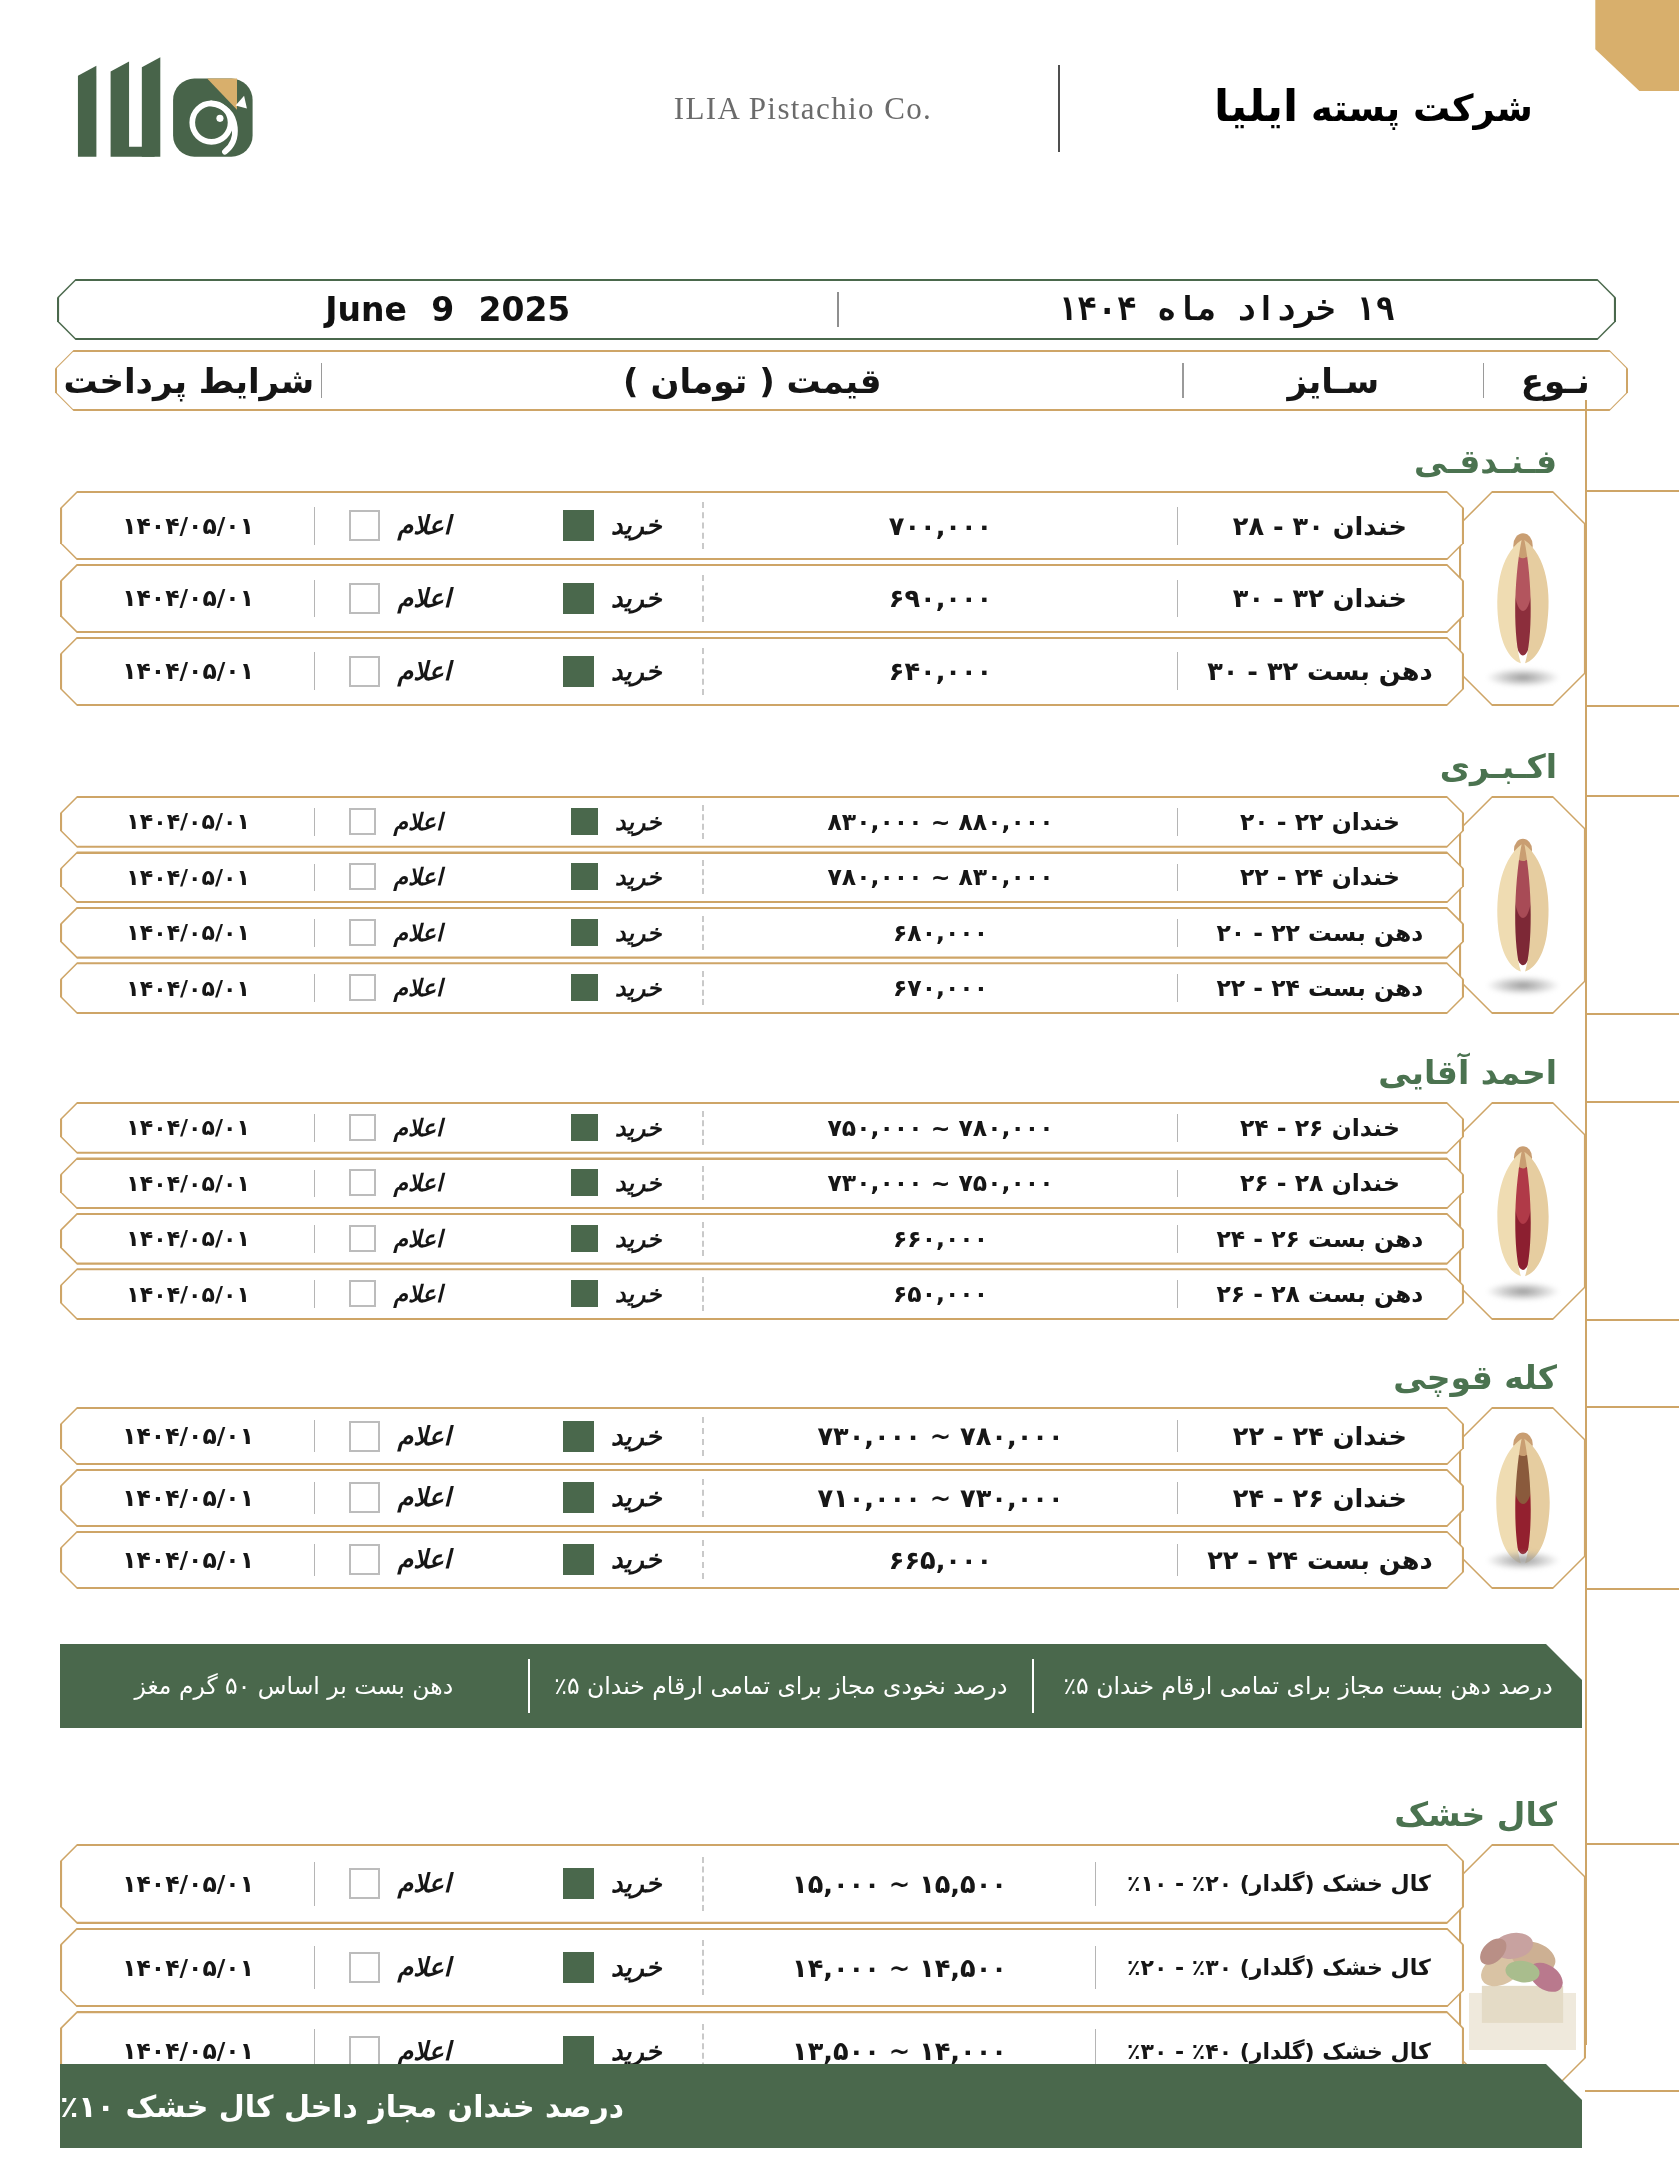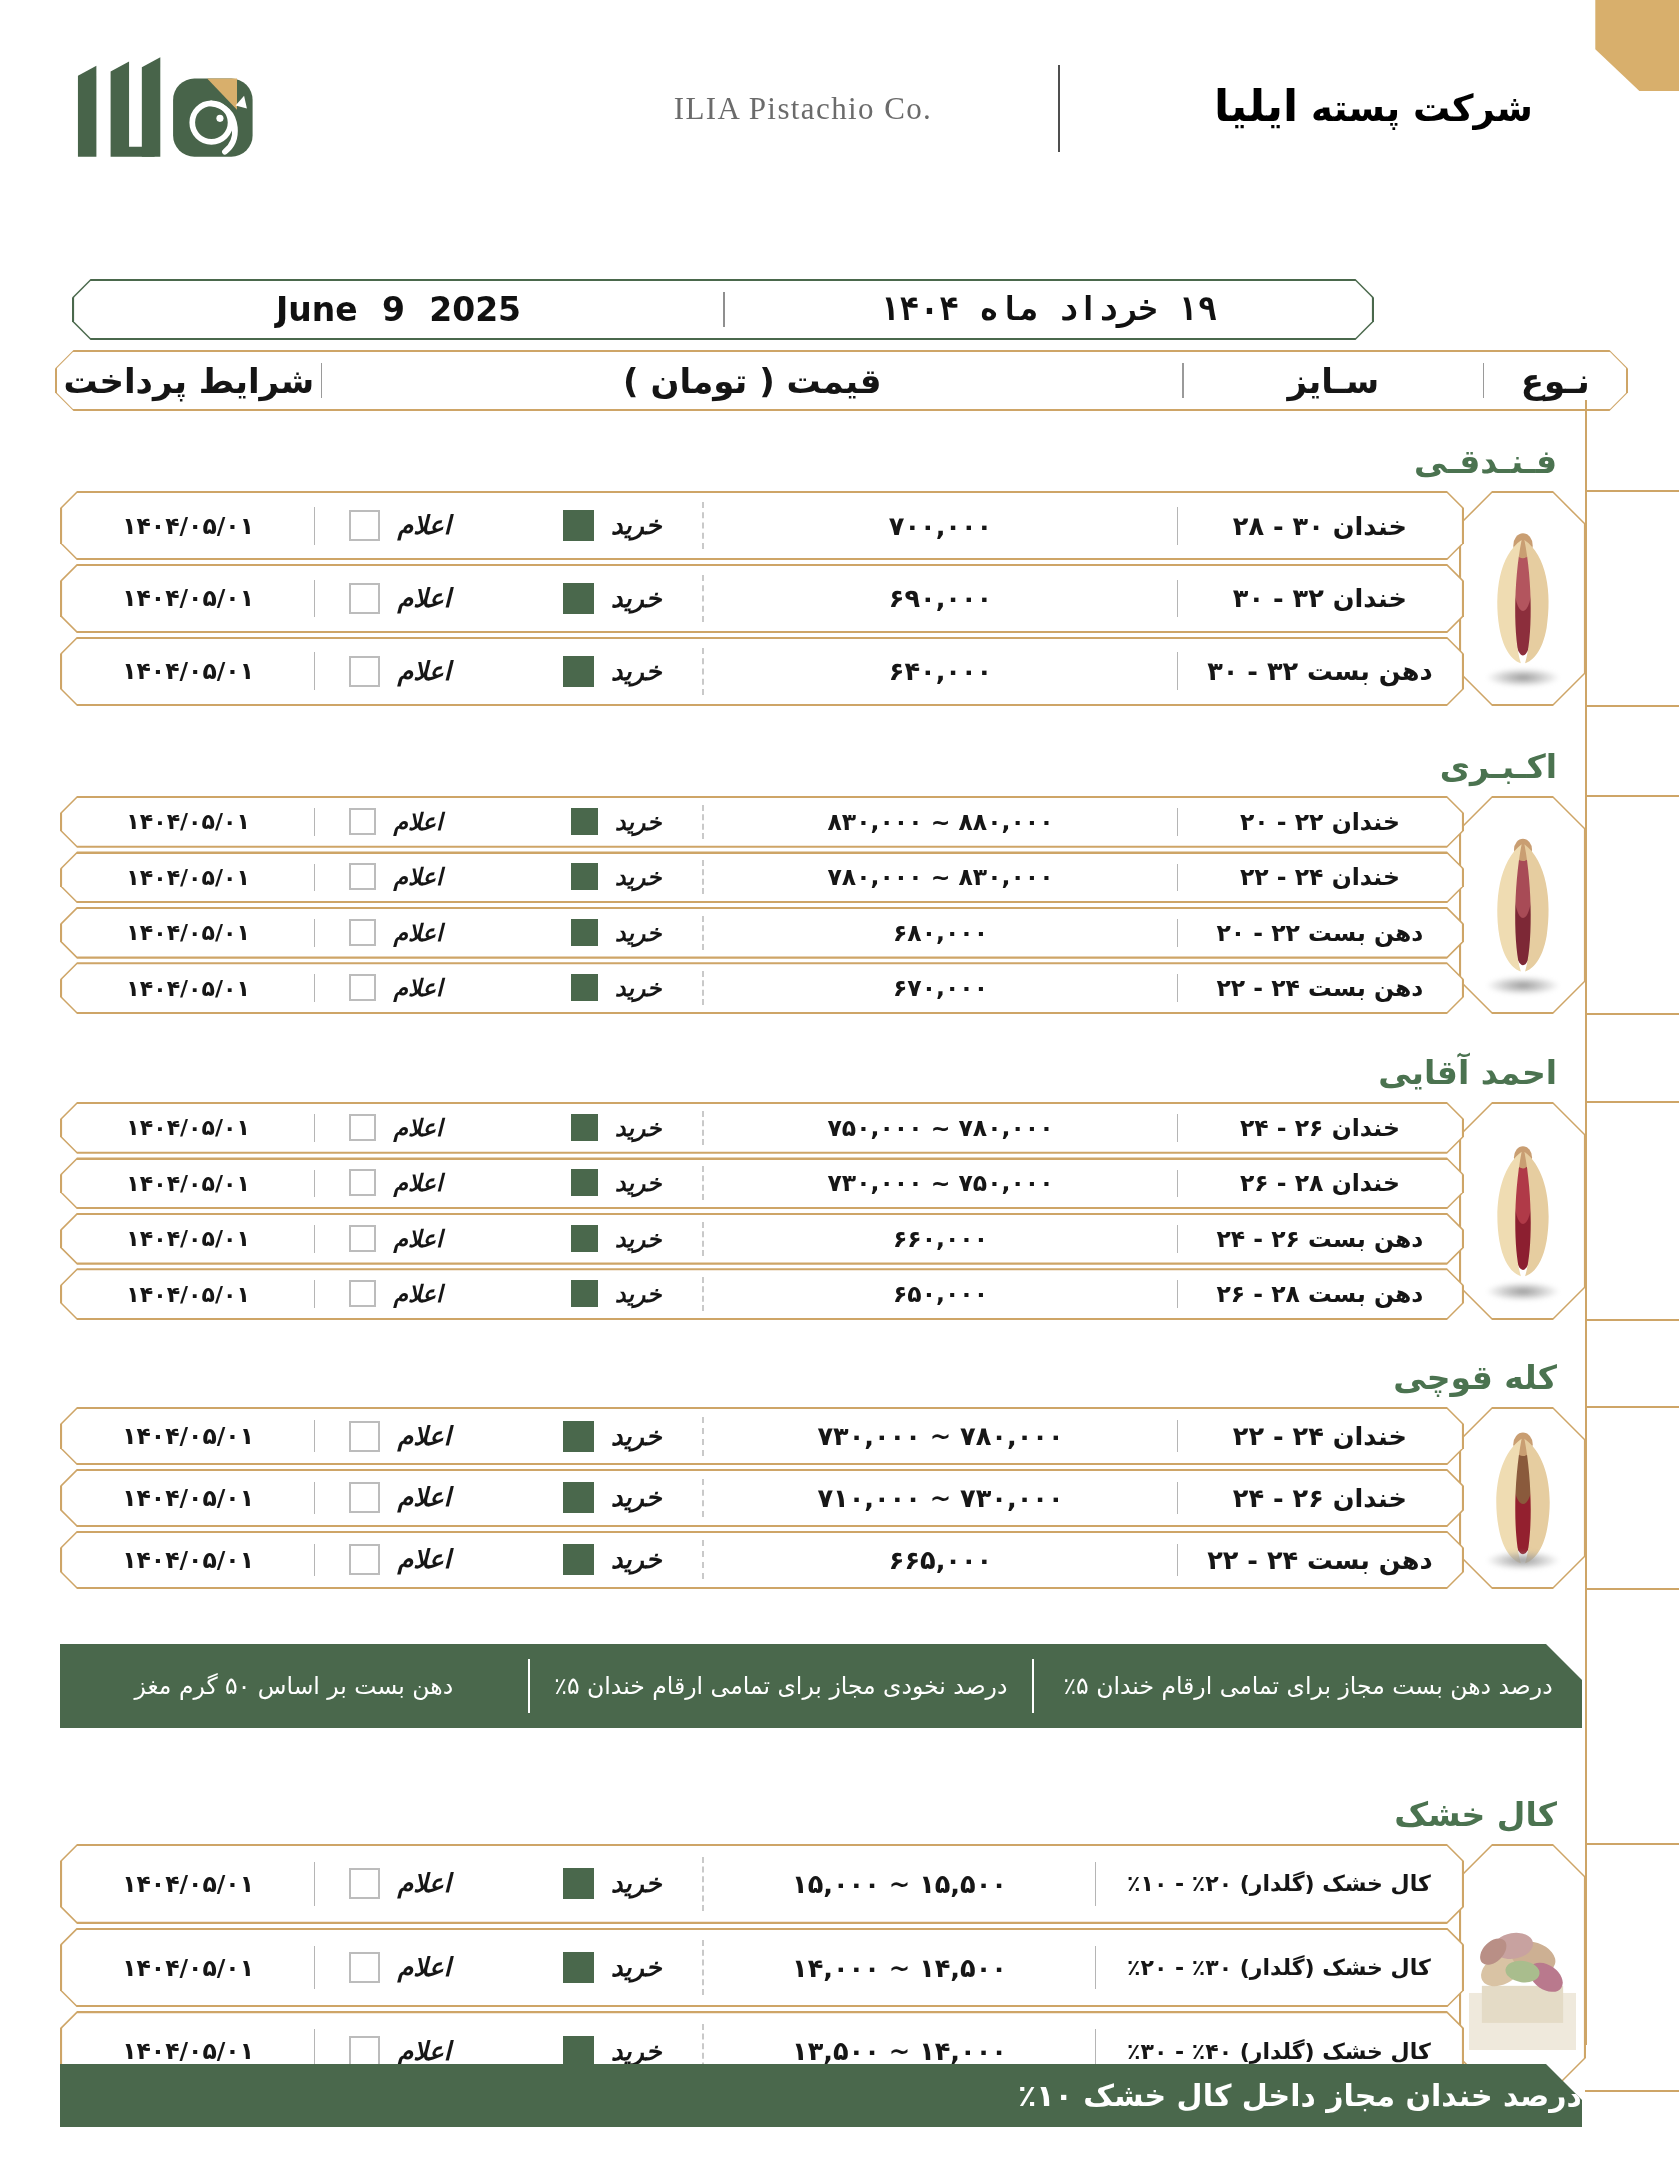--- a/index.html
+++ b/index.html
@@ -17,21 +17,21 @@
   .corner-hex{position:absolute;right:0;top:0;width:90px;height:91px;background:#d8af6c;
     clip-path:polygon(7% 0,100% 0,100% 100%,56% 100%,7% 54%);}
 
   
   .title-banner{position:absolute;left:60px;top:188px;width:1532px;height:71px;background:#4a684c;
     clip-path:polygon(0 0,100% 0,calc(100% - 21.3px) 100%,21.3px 100%);
     display:flex;align-items:center;justify-content:center;}
   .title-banner span{color:#ffffff;font-size:40px;font-weight:700;direction:rtl;}
 
   
-  .date-bar{position:absolute;left:72px;top:279px;width:1302px;height:61px;background:#4a684c;
+  .date-bar{position:absolute;left:57px;top:279px;width:1559px;height:61px;background:#4a684c;
     clip-path:polygon(18.5px 0,calc(100% - 18.5px) 0,100% 18.5px,100% calc(100% - 18.5px),calc(100% - 18.5px) 100%,18.5px 100%,0 calc(100% - 18.5px),0 18.5px);}
   .date-bar-inner{position:absolute;inset:2.1px;background:#fff;display:flex;align-items:center;
     clip-path:polygon(16.4px 0,calc(100% - 16.4px) 0,100% 16.4px,100% calc(100% - 16.4px),calc(100% - 16.4px) 100%,16.4px 100%,0 calc(100% - 16.4px),0 16.4px);}
   .date-en{width:50%;text-align:center;font-size:33px;font-weight:700;color:#111;word-spacing:12.8px;}
   .date-sep{width:2.1px;height:62%;background:#8f8f8f;}
   .date-fa{flex:1;text-align:center;direction:rtl;font-size:33px;font-weight:700;color:#111;font-family:Liberation Mono, monospace;}
 
   
   .cols-bar{position:absolute;left:55px;top:350px;width:1573px;height:61px;background:#cea567;
     clip-path:polygon(18.5px 0,calc(100% - 18.5px) 0,100% 18.5px,100% calc(100% - 18.5px),calc(100% - 18.5px) 100%,18.5px 100%,0 calc(100% - 18.5px),0 18.5px);}
@@ -89,23 +89,23 @@
   .sec-kal{top:1824px;height:247px;margin-top:20px;}
 
   
   .notes-banner{position:absolute;left:60px;top:1644px;width:1522px;height:84px;background:#4a684c;
     clip-path:polygon(0 0,calc(100% - 36px) 0,100% 36px,100% 100%,0 100%);
     display:flex;direction:rtl;align-items:center;}
   .note{text-align:center;color:#fff;font-size:23.5px;font-weight:400;direction:rtl;padding:0 7.1px;box-sizing:border-box;}
   .note-0{width:36%;} .note-1{width:33%;} .note-2{flex:1;}
   .note-sep{width:2.1px;height:64%;background:#ffffff;flex:none;}
 
-  .footer-banner{position:absolute;left:60px;top:2064px;width:1522px;height:63px;background:#4a684c;
+  .footer-banner{position:absolute;left:60px;top:2064px;width:1522px;height:84px;background:#4a684c;
     clip-path:polygon(0 0,calc(100% - 36px) 0,100% 36px,100% 100%,0 100%);
-    display:flex;align-items:center;justify-content:flex-end;}
+    display:flex;align-items:center;justify-content:flex-start;}
   .footer-banner span{color:#fff;font-size:30px;font-weight:700;direction:rtl;}
 </style>
 </head>
 <body>
 
 <div class="page">
 
   <div class="logo">
     <svg viewBox="0 0 300 160" width="213" height="114">
       <polygon points="14,36 40,22 40,150 14,150" fill="#48644a"></polygon>

